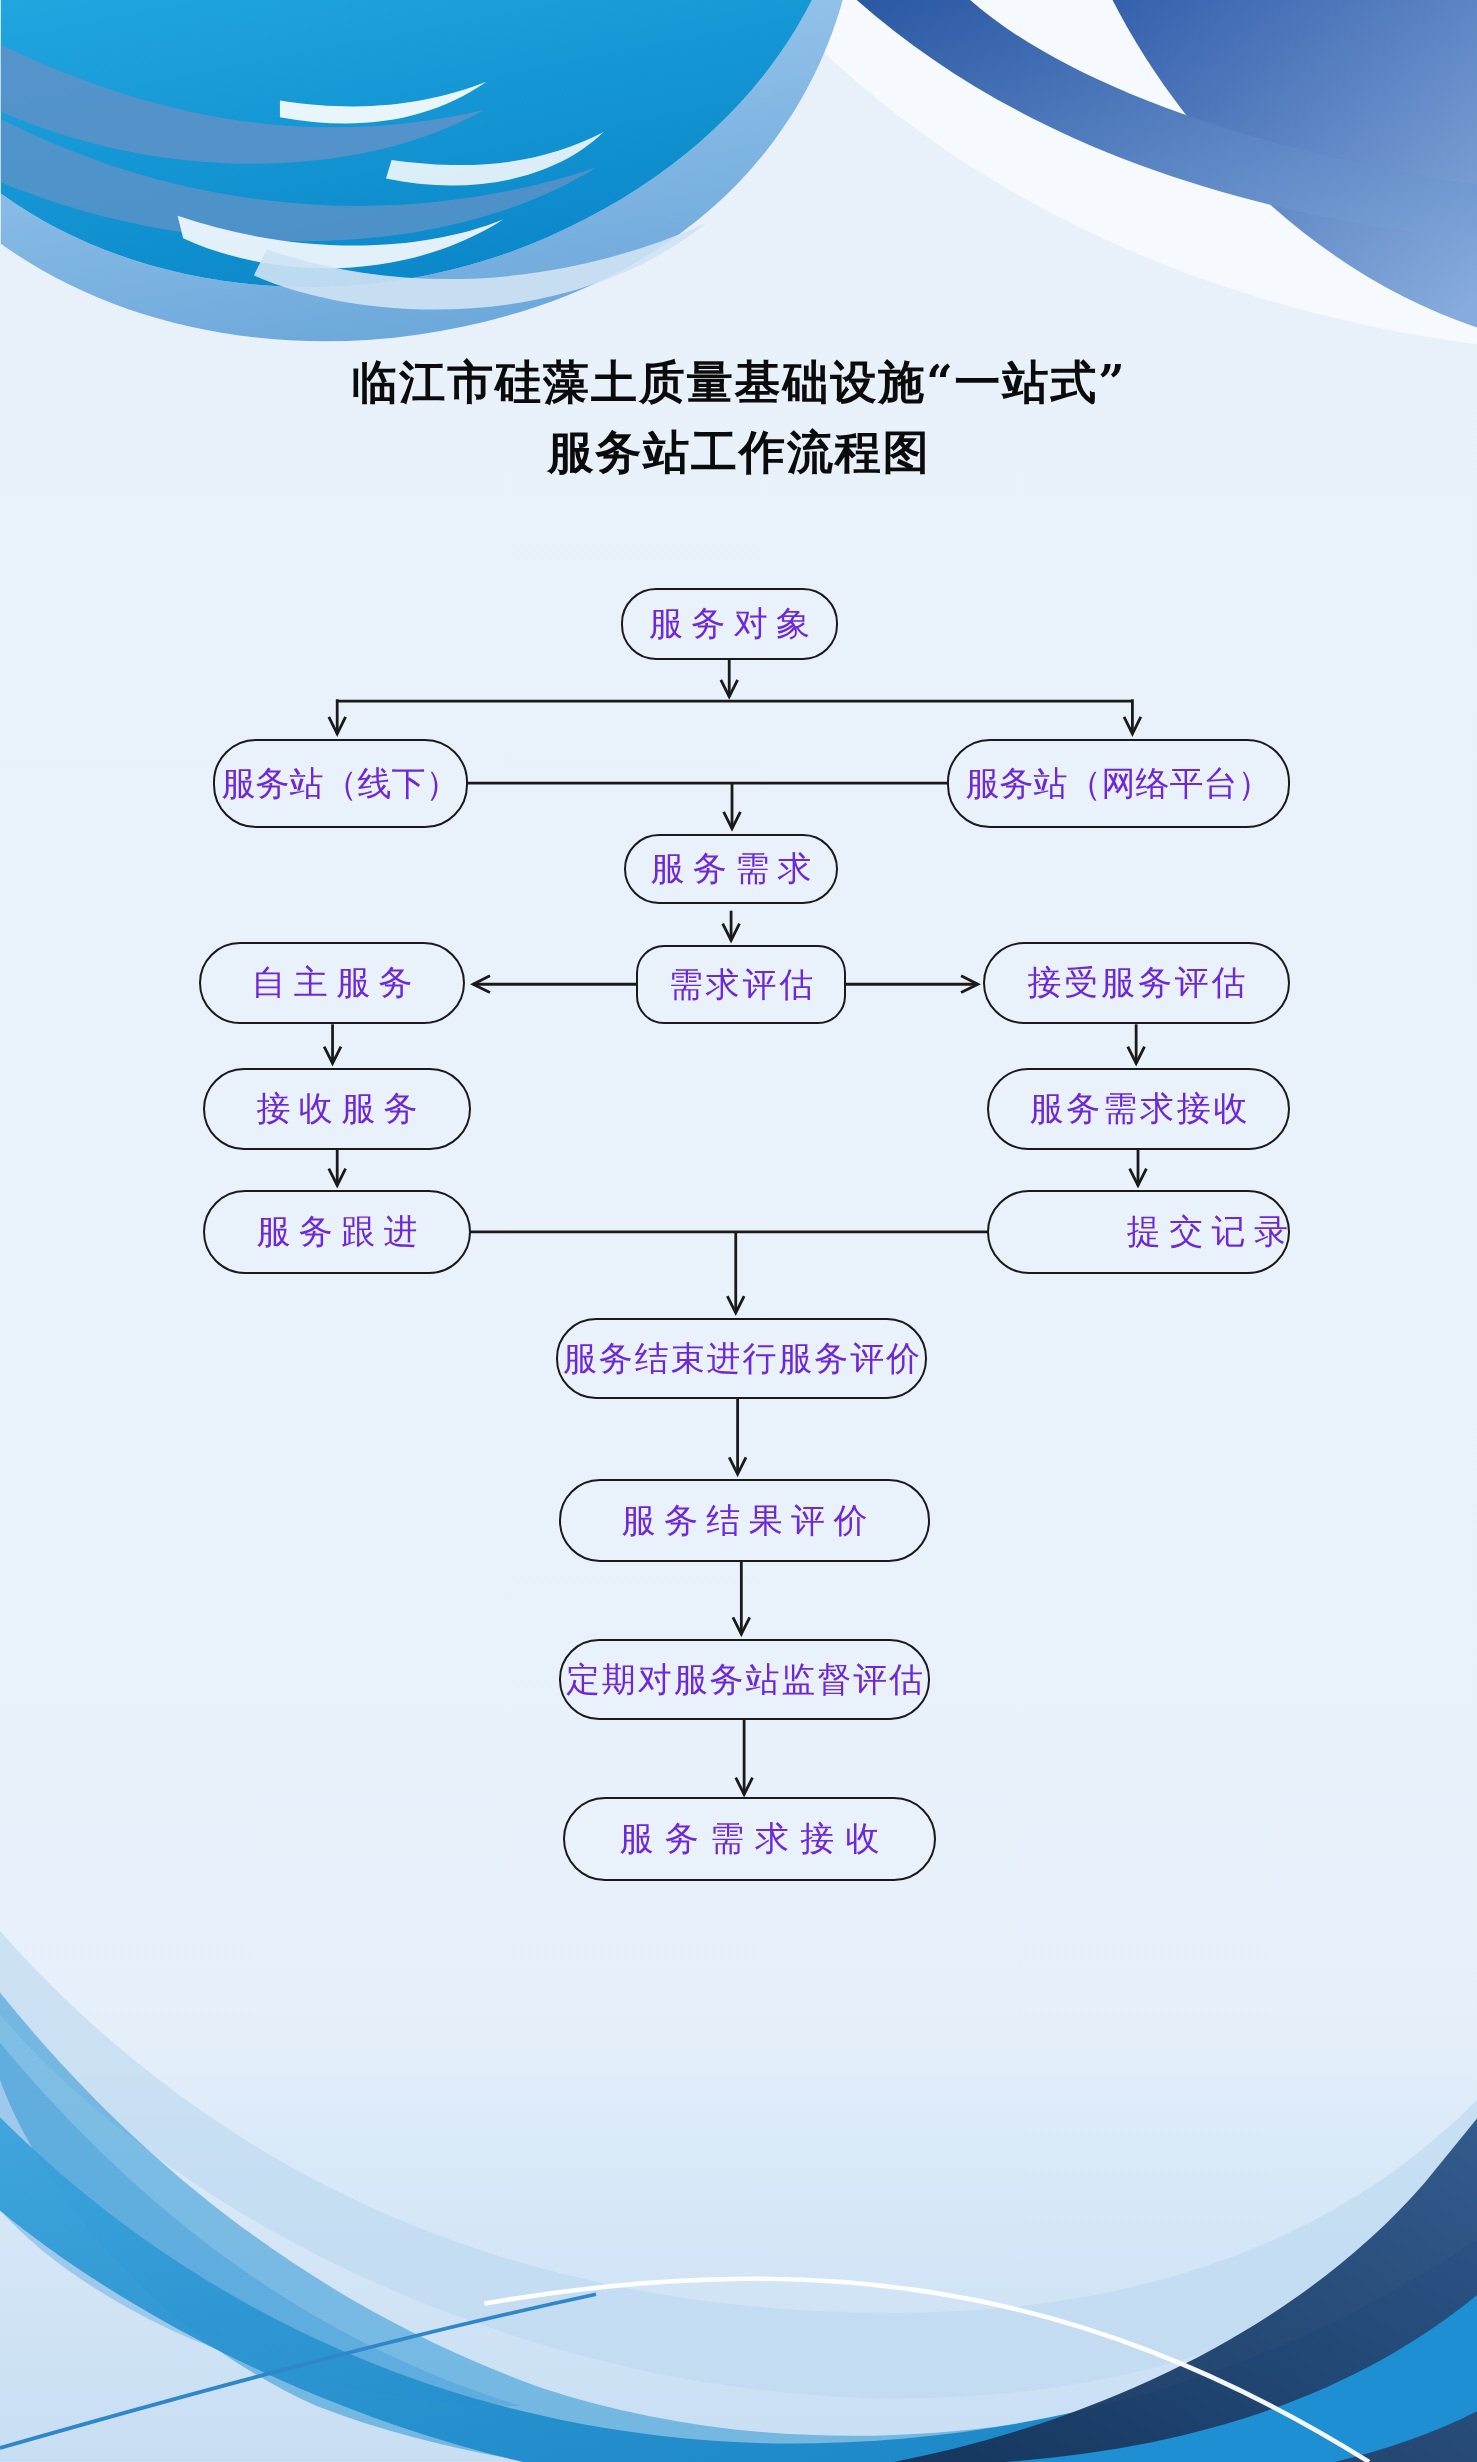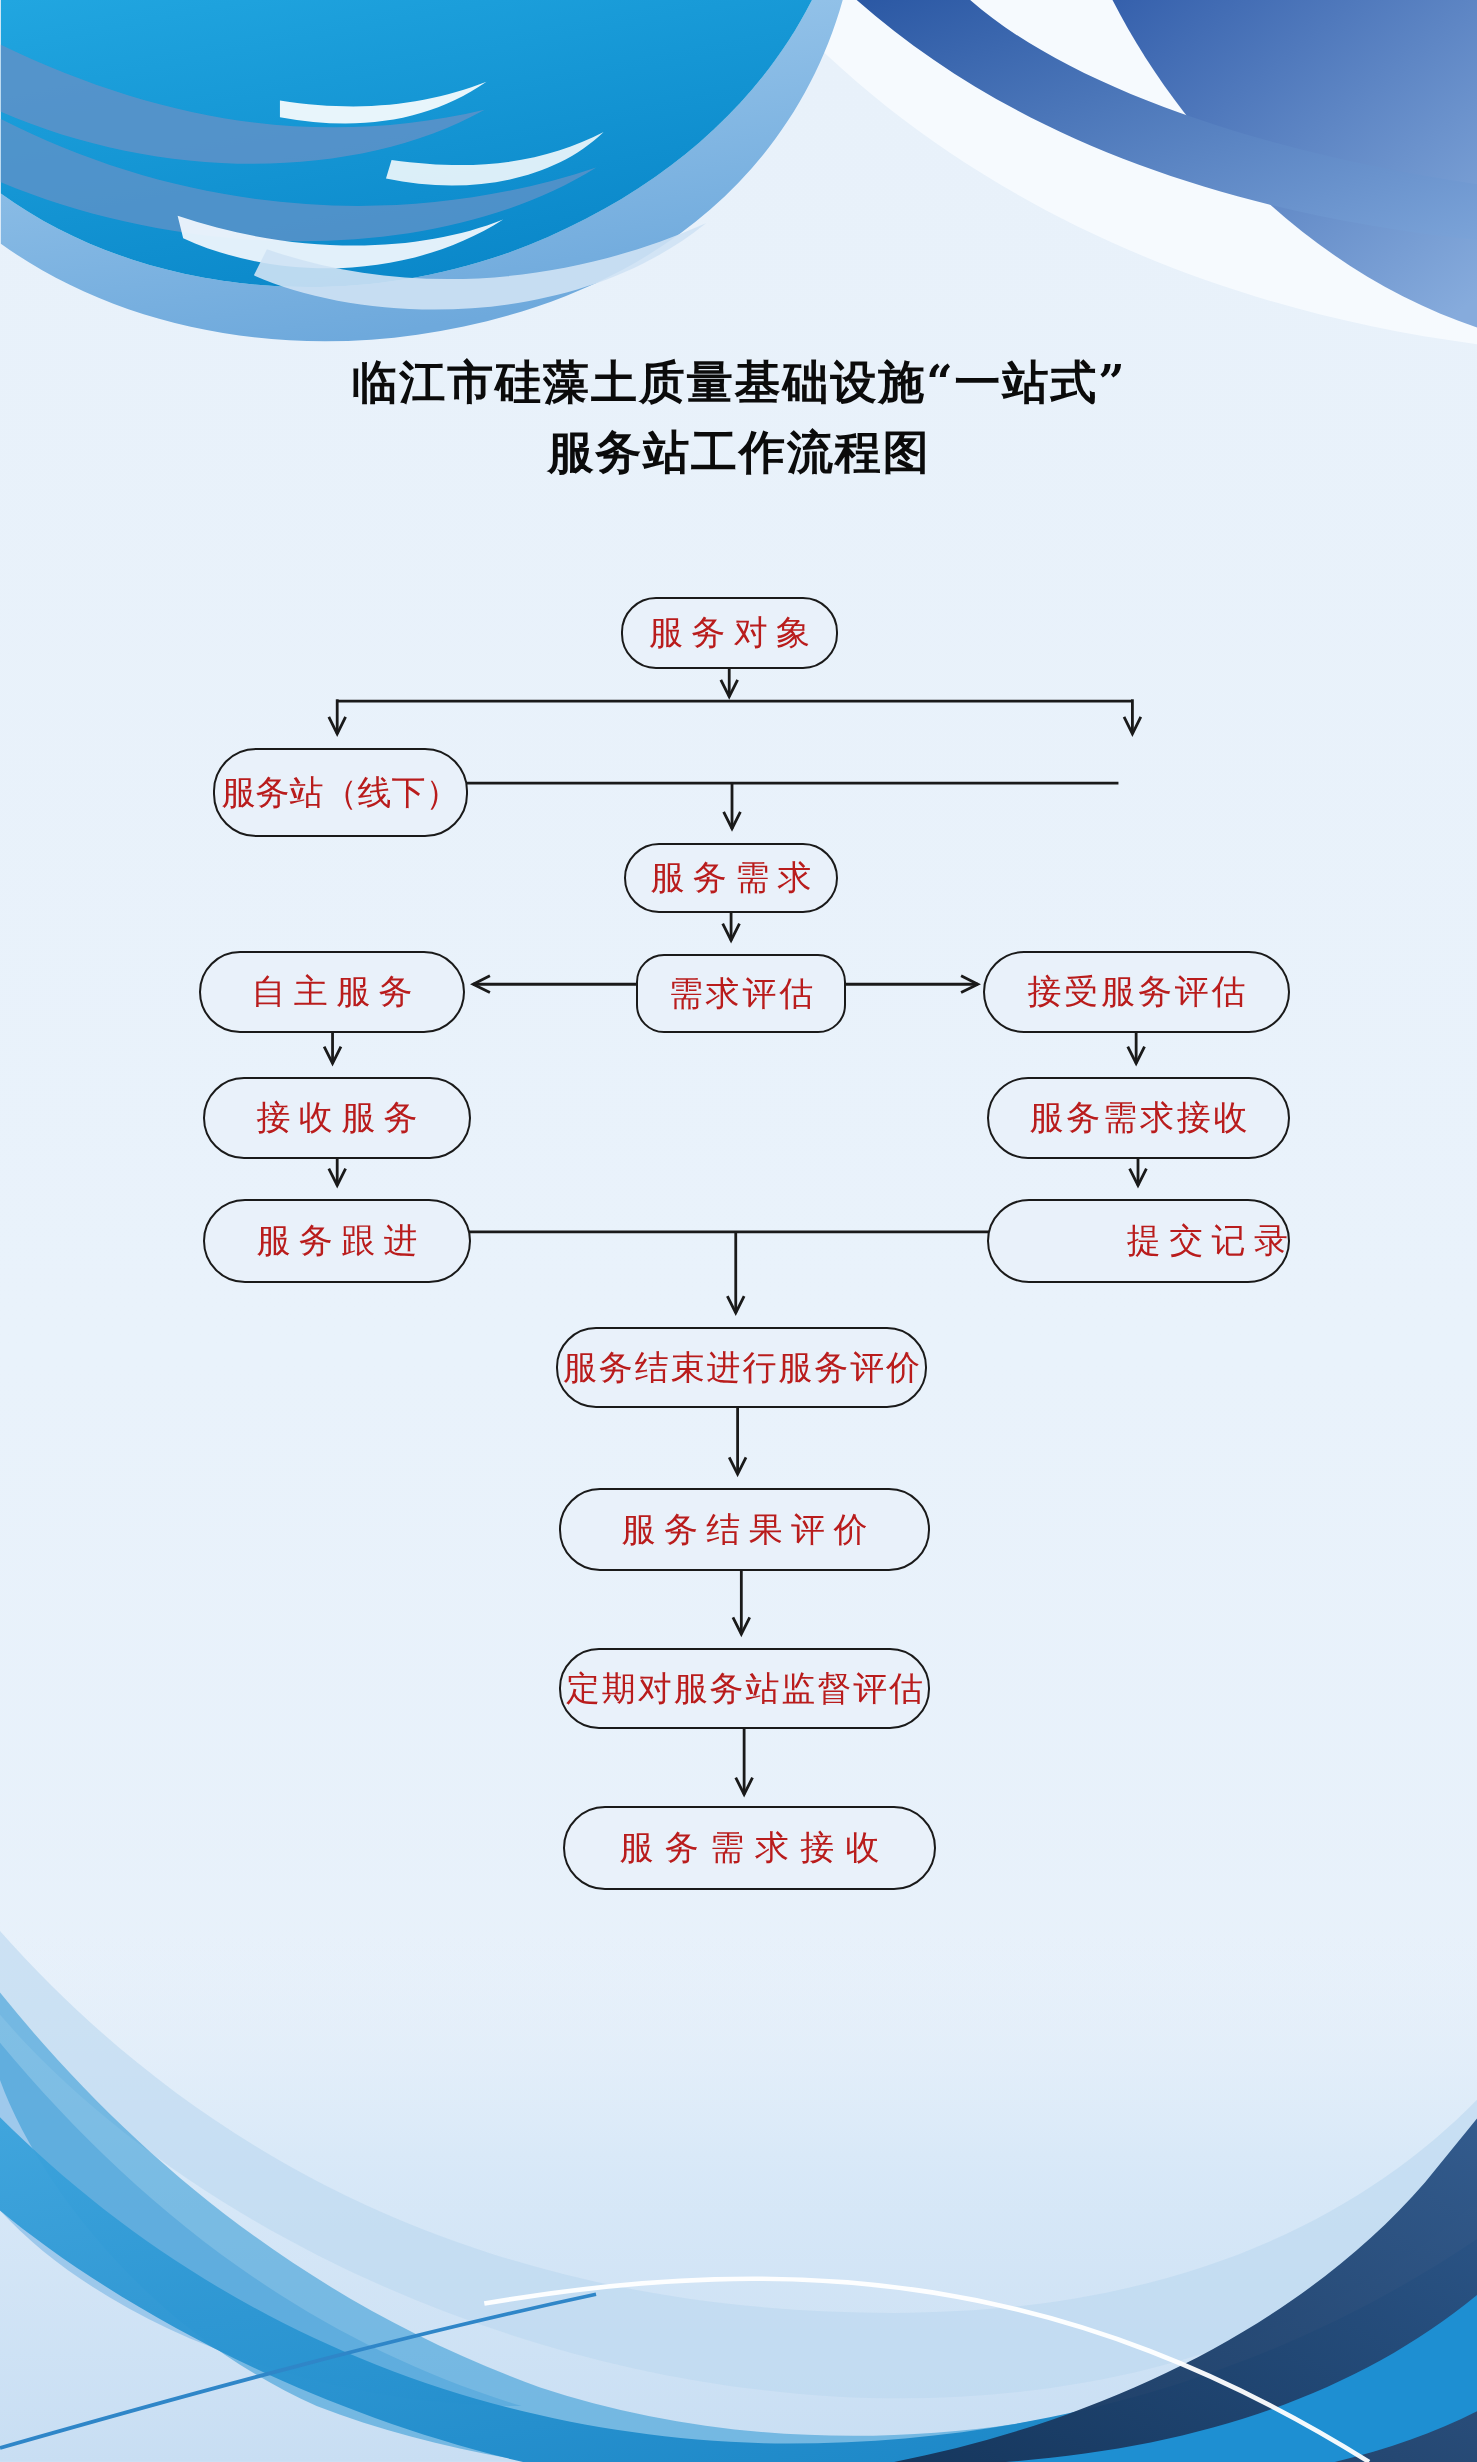--- a/index.html
+++ b/index.html
@@ -21,23 +21,22 @@
   }
   .title .line{display:block;}
   .title .line + .line{margin-top:24px;}
   .connectors{position:absolute;top:0;left:0;z-index:1;}
   .node{
     position:absolute;z-index:2;
     box-sizing:border-box;
     border:2.8px solid #1a1a1a;
     background:#e9f1fa;
     display:flex;align-items:center;justify-content:center;
-    font-size:34px;color:#b91c1c;
+    font-size:34px;color:#6d28d9;
     white-space:nowrap;
-    margin-top:9px;
   }
   .node .lbl{letter-spacing:8.4px;margin-right:-8.4px;}
   .node .lbl.tight{letter-spacing:0;margin-right:0;}
   .node .lbl.mid{letter-spacing:2.8px;margin-right:-2.8px;}
   .node .lbl.snug{letter-spacing:1.9px;margin-right:-1.9px;}
   .node .lbl.wide{letter-spacing:11.2px;margin-right:-11.2px;}
 </style>
 </head>
 <body>
 
@@ -136,20 +135,23 @@
   </svg>
 
   <div class="node" style="left:621px;top:588px;width:217px;height:72px;border-radius:35px;">
     <span class="lbl">服务对象</span>
   </div>
 
   <div class="node" style="left:213px;top:739px;width:255px;height:89px;border-radius:43px;">
     <span class="lbl tight">服务站（线下）</span>
   </div>
 
+  <div class="node" style="left:947px;top:739px;width:343px;height:89px;border-radius:43px;">
+    <span class="lbl tight">服务站（网络平台）</span>
+  </div>
 
   <div class="node" style="left:624px;top:834px;width:214px;height:70px;border-radius:37px;">
     <span class="lbl">服务需求</span>
   </div>
 
   <div class="node" style="left:199px;top:942px;width:266px;height:82px;border-radius:41px;">
     <span class="lbl">自主服务</span>
   </div>
 
   <div class="node" style="left:636px;top:945px;width:210px;height:79px;border-radius:28px;">

